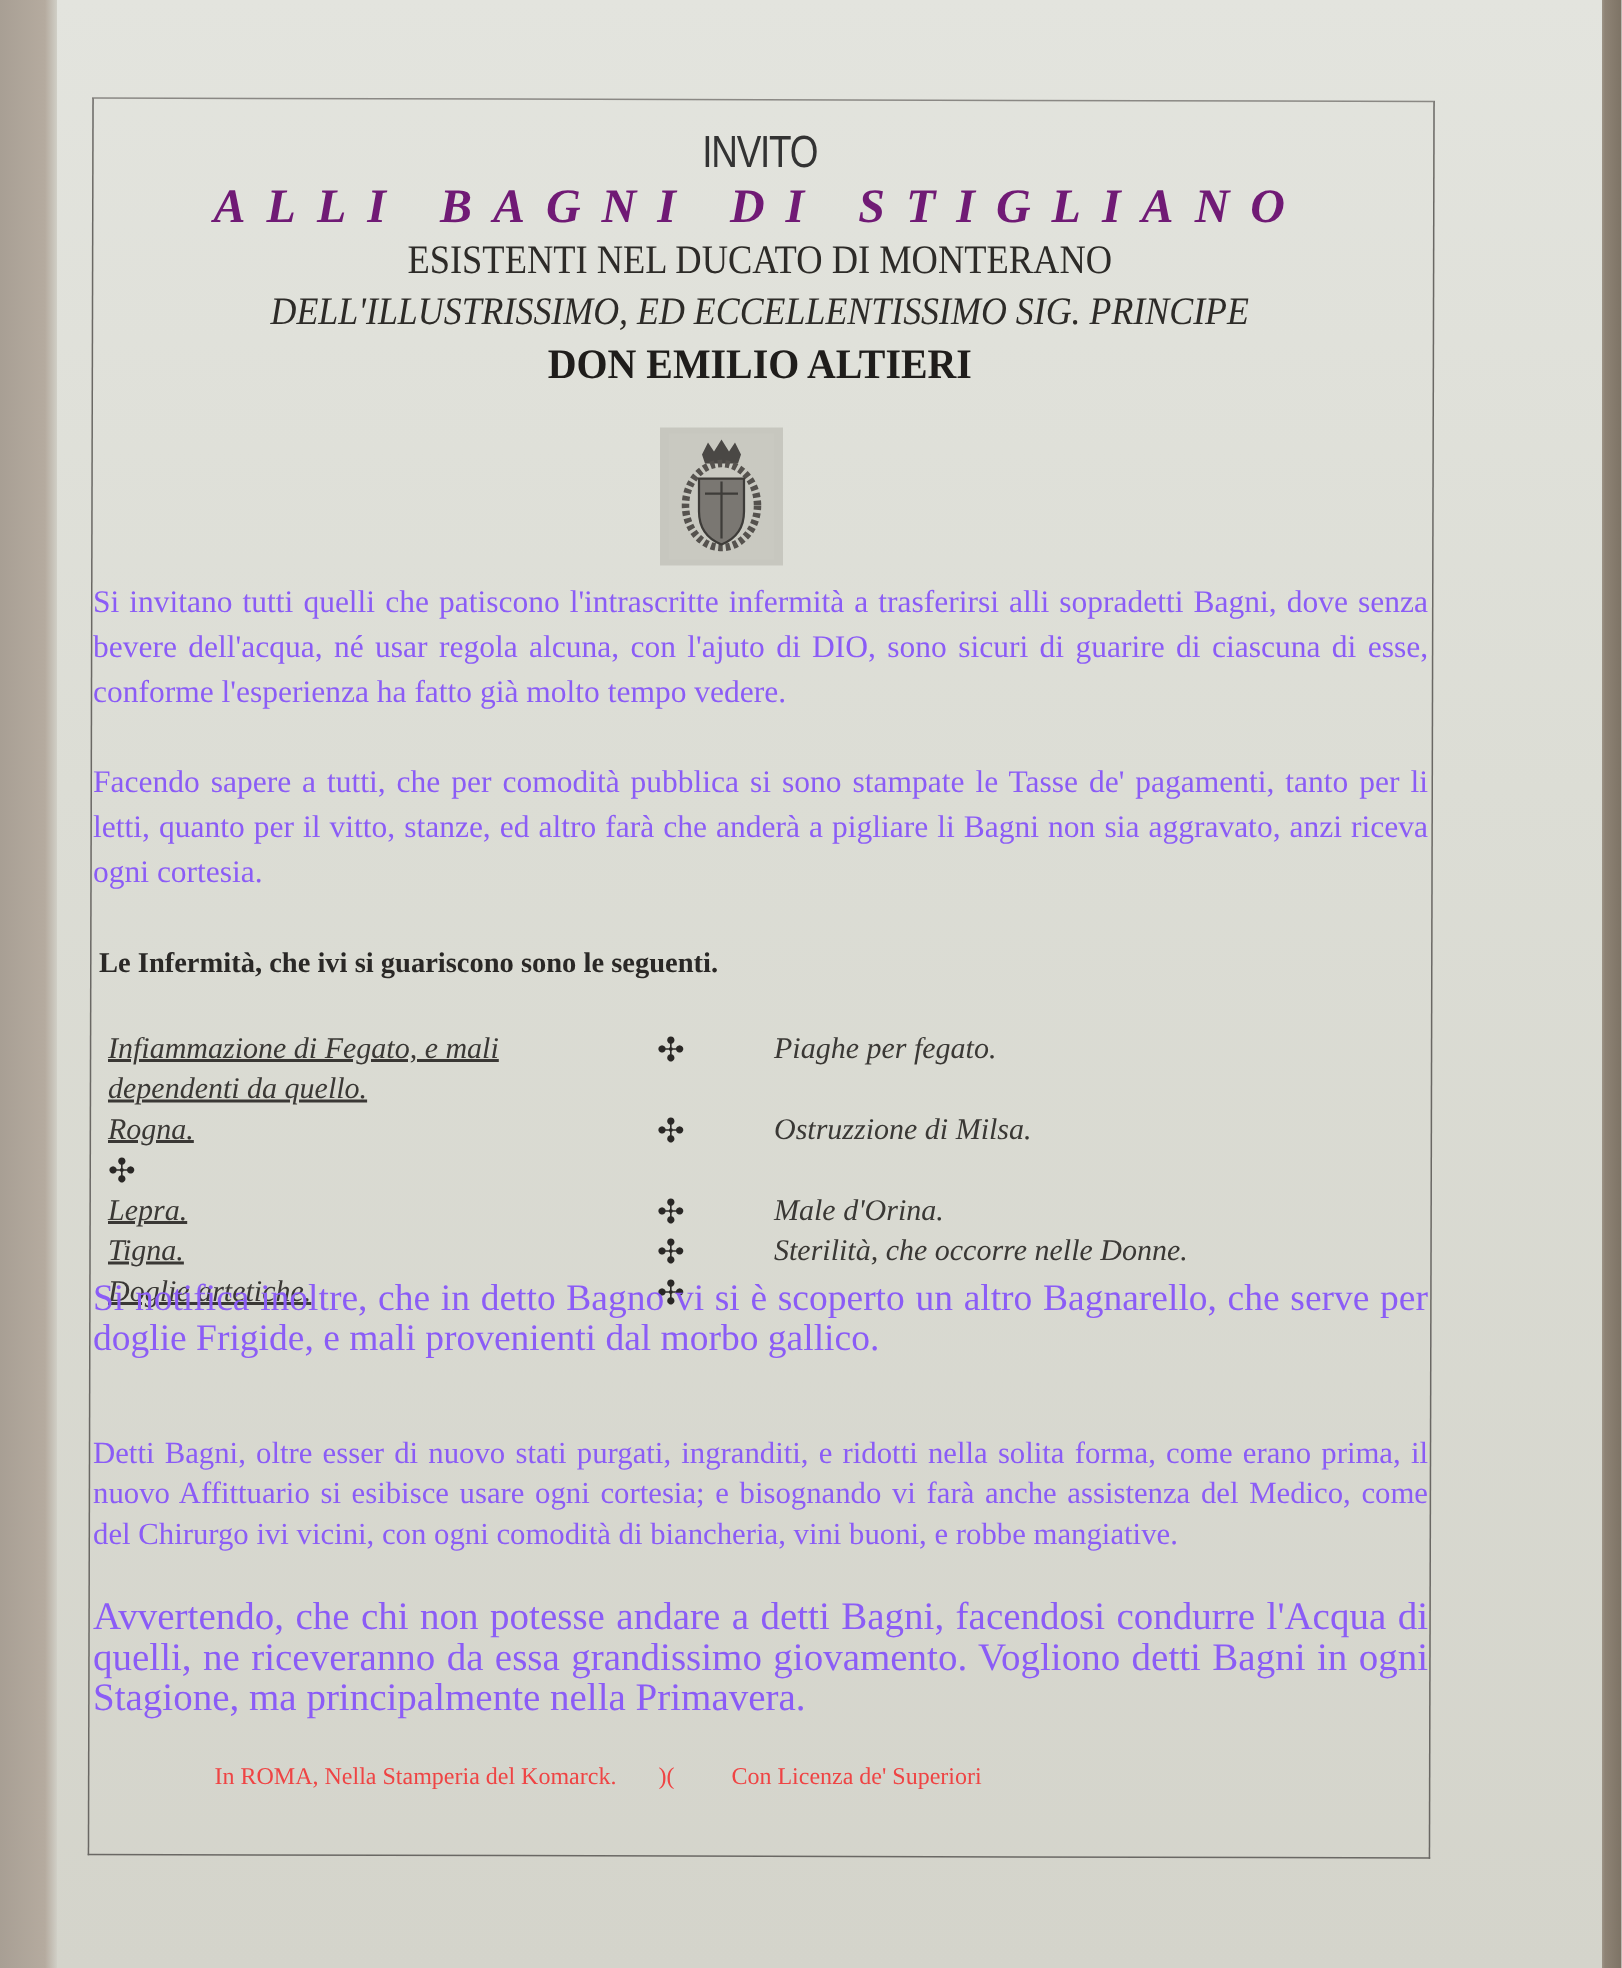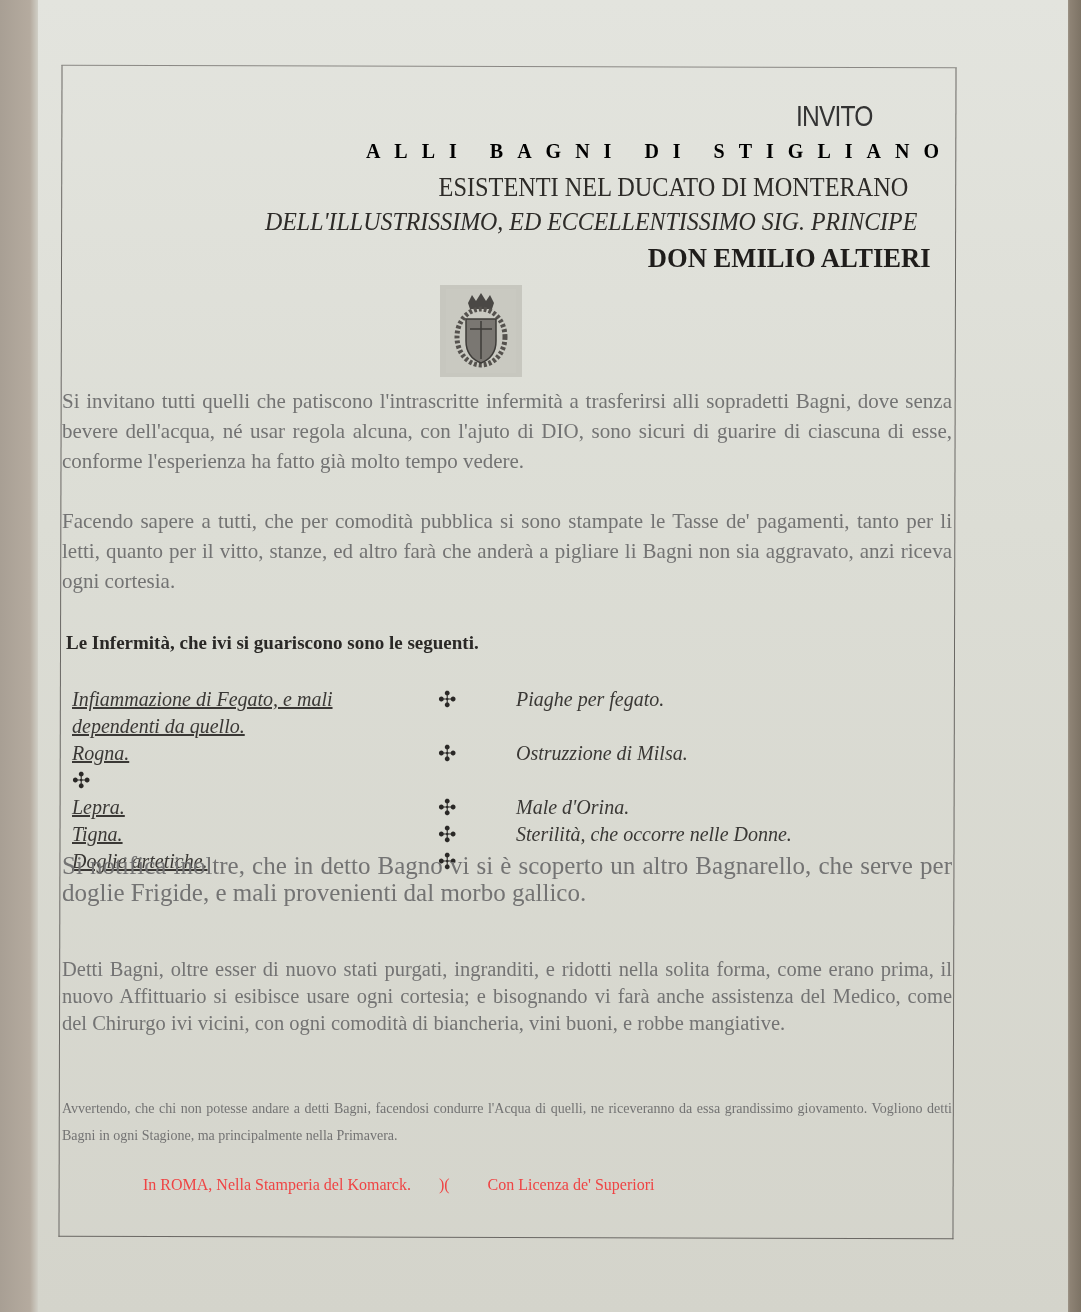--- a/index.html
+++ b/index.html
@@ -10,46 +10,46 @@
   }
   .page-shade {
     position: absolute; left: 38px; top: 0; width: 1030px; height: 1312px;
     background: linear-gradient(180deg, #e3e4de 0%, #dcddd5 40%, #d4d4cb 100%);
   }
   .frame {
     position: absolute; left: 60px; top: 66px; width: 893px; height: 1170px;
     border: 1.5px solid #6a6864; border-top-color: #8a8884;
     transform: rotate(0.15deg);
   }
-  .header { position: absolute; left: 60px; top: 98px; width: 893px; text-align: right; }
+  .header { position: absolute; left: 60px; top: 84px; width: 893px; text-align: center; }
   .h-invito { font-family: "Liberation Sans", sans-serif; font-size: 30px; letter-spacing: -1px; transform: scaleX(0.82); line-height: 36px; color: #333; }
-  .h-bagni { font-weight: bold; font-size: 20px; letter-spacing: 14px; line-height: 38px; margin-top: -2px; color: #000000; }
+  .h-bagni { font-style: italic; font-weight: bold; font-size: 32px; letter-spacing: 14px; line-height: 38px; margin-top: -2px; color: #701a75; }
   .h-esist { font-size: 27px; line-height: 34px; transform: scaleX(0.9); color: #2d2b28; }
   .h-dell { font-style: italic; font-size: 26px; line-height: 36px; transform: scaleX(0.92); color: #2d2b28; }
   .h-don { font-weight: bold; font-size: 28px; line-height: 36px; transform: scaleX(0.95); color: #1f1d1b; }
   .crest {
     position: absolute; left: 440px; top: 285px; width: 82px; height: 92px;
     background: #c7c7bf; display: flex; align-items: center; justify-content: center;
   }
   .crest svg { width: 70px; height: 84px; }
   .body-text {
     position: absolute; left: 62px; width: 890px; font-size: 21px; line-height: 30px;
-    text-align: justify; color: #737373;
+    text-align: justify; color: #8b5cf6;
   }
   .p1 { top: 386px; }
   .p2 { top: 506px; }
   .list-title { position: absolute; left: 66px; top: 632px; font-weight: bold; font-size: 19px; color: #2a2826; }
   .ill-list { position: absolute; left: 72px; top: 686px; width: 860px; font-style: italic; font-size: 20px; color: #3a3835; }
   .ill-row { display: flex; line-height: 27px; }
   .ill-left { width: 366px; text-decoration: underline; }
   .ill-cross { width: 78px; font-style: normal; font-size: 22px; color: #2a2826; }
   .ill-right { flex: 1; }
   .p3 { top: 852px; line-height: 27px; font-size: 25px; }
   .p4 { top: 956px; line-height: 27px; font-size: 20.5px; }
-  .p5 { top: 1064px; line-height: 27px; font-size: 14px; margin-top: 31px; }
+  .p5 { top: 1064px; line-height: 27px; font-size: 26px; }
   .footer { position: absolute; left: 143px; top: 1176px; font-size: 16px; color: #ef4444; white-space: pre; }
   .footer span { display: inline-block; }
   .f-sep { margin: 0 38px 0 28px; }
 </style>
 </head>
 <body>
 
 <div class="page-shade"></div>
 <div class="frame"></div>
 

